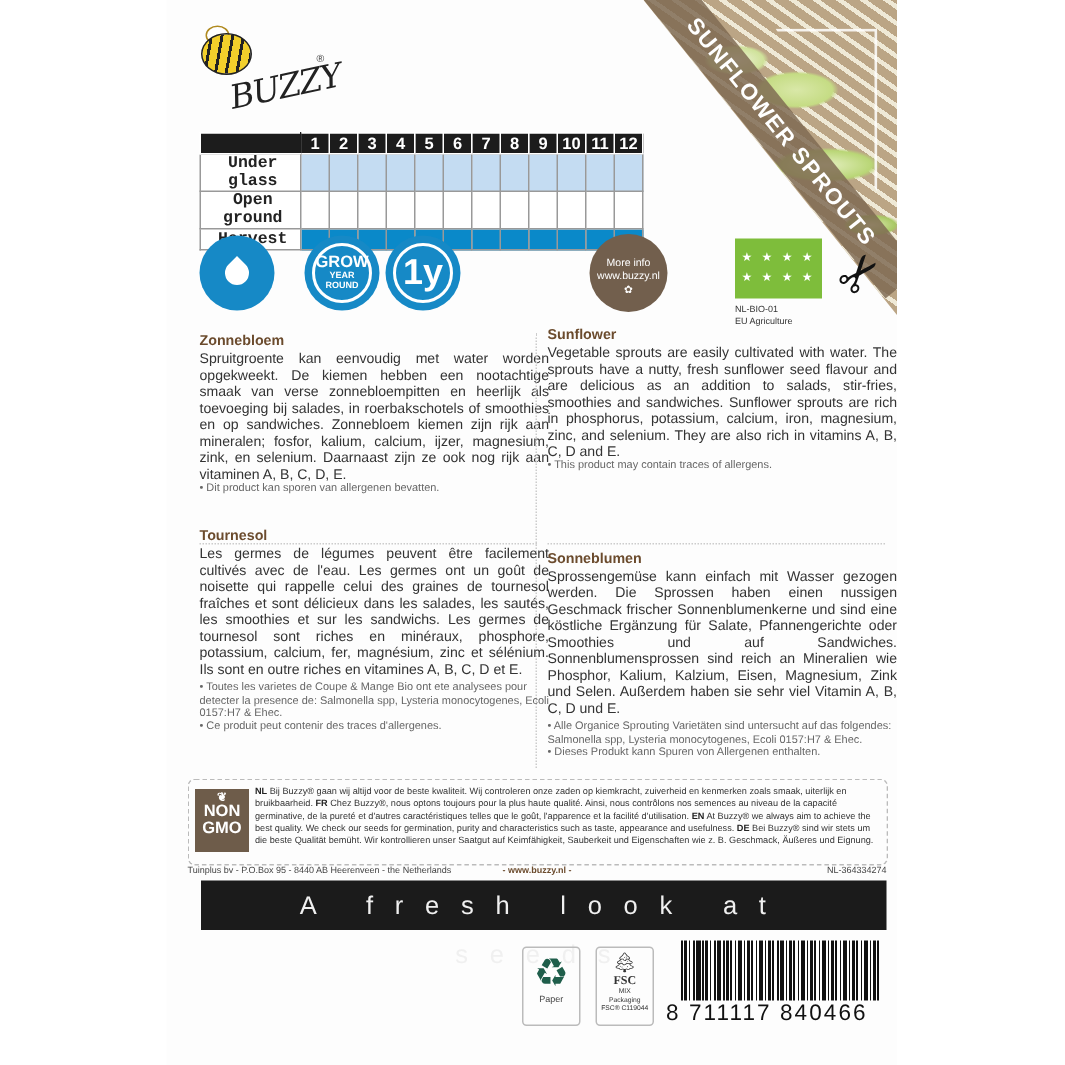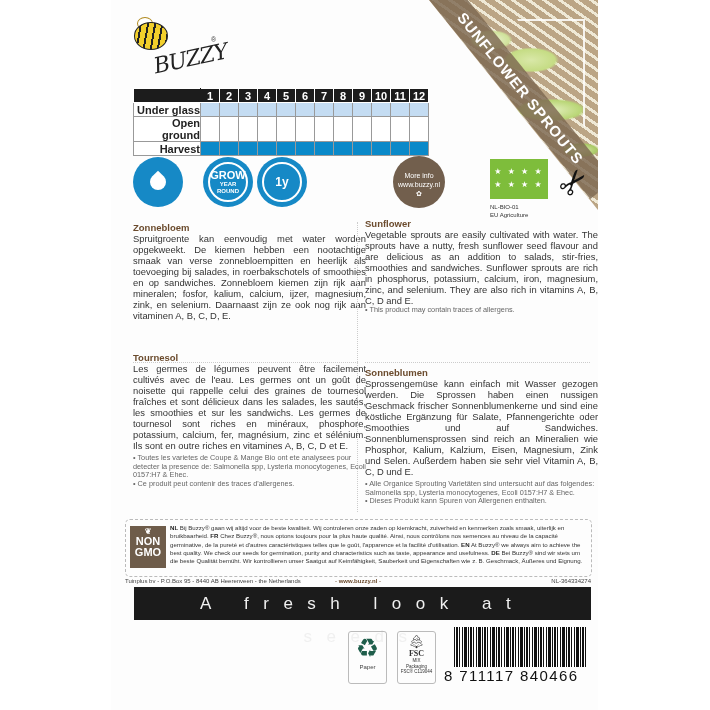--- a/index.html
+++ b/index.html
@@ -26,31 +26,31 @@
   .logo .bee{position:absolute;left:3px;top:0;width:32px;height:26px;border-radius:50%;
     background:repeating-linear-gradient(100deg,#f2cf2b 0 5px,#222 5px 7px);border:1.5px solid #222;}
   .logo .wing{position:absolute;left:6px;top:-5px;width:14px;height:11px;border:1.5px solid #b08a20;border-radius:50%;background:#fff;}
   .logo .word{position:absolute;left:22px;top:24px;font-family:"DejaVu Serif",serif;font-style:italic;font-size:22px;color:#222;transform:rotate(-12deg);letter-spacing:-1px;}
   .logo .reg{position:absolute;left:80px;top:14px;font-size:7px;}
   
   .cal{position:absolute;left:22px;top:88px;border-collapse:collapse;font-size:11px;}
   .cal th,.cal td{border:1px solid #999;height:13px;padding:0;}
   .cal th{background:#1c1c1c;color:#fff;font-weight:bold;width:18px;text-align:center;font-size:11px;border-color:#fff;}
   .cal th.blank{width:66px;border-right-color:#1c1c1c;}
-  .cal td.lbl{font-weight:bold;color:#222;padding-left:3px;text-align:right;width:63px;background:#fff;}
+  .cal td.lbl{font-weight:bold;color:#222;padding-left:3px;text-align:center;width:63px;background:#fff;font-family:Liberation Mono, monospace;}
   .cal td.ug{background:#c4dcf2;}
   .cal td.og{background:#fff;}
   .cal td.hv{background:#0a89c9;}
   
   .icon-c{position:absolute;top:157px;width:50px;height:50px;border-radius:50%;background:#1689c6;color:#fff;text-align:center;}
   .icon-c .inner{position:absolute;left:5px;top:5px;width:36px;height:36px;border:2px solid #fff;border-radius:50%;}
   .drop{position:absolute;left:17px;top:10px;width:16px;height:16px;background:#fff;border-radius:0 50% 50% 50%;transform:rotate(45deg);top:17px;}
   .grow{font-weight:bold;font-size:11px;line-height:11px;padding-top:13px;}
   .grow small{display:block;font-size:6px;line-height:7px;}
-  .oney{font-weight:bold;font-size:12px;line-height:50px;}
+  .oney{font-weight:bold;font-size:24px;line-height:50px;}
   .more{position:absolute;left:282px;top:156px;width:52px;height:52px;border-radius:50%;background:#725f4d;color:#fff;text-align:center;font-size:7px;line-height:9px;}
   .more .t{padding-top:15px;}
   .eu{position:absolute;left:379px;top:159px;width:58px;height:40px;background:#7ebd3b;}
   .eu .stars{color:#fff;font-size:8px;letter-spacing:2px;text-align:center;line-height:13px;padding-top:6px;}
   .eu-txt{position:absolute;left:379px;top:203px;font-size:6px;line-height:8px;color:#333;}
   
   .col{position:absolute;width:233px;font-size:9.4px;line-height:11px;color:#333;}
   .col h3{margin:0;font-size:9.5px;color:#6b4b2d;font-weight:bold;line-height:11px;}
   .col p.main{margin:0;text-align:justify;}
   .col .note{margin-top:3px;font-size:7.3px;line-height:8.7px;color:#666;}
@@ -186,20 +186,21 @@
     <div class="stars">★ ★ ★ ★<br>★ ★ ★ ★</div>
   </div>
   <div class="eu-txt">
     <div>NL-BIO-01</div>
     <div>EU Agriculture</div>
   </div>
 
   <div class="col" style="left:22px;top:222px;">
     <h3>Zonnebloem</h3>
     <p class="main">Spruitgroente kan eenvoudig met water worden opgekweekt. De kiemen hebben een nootachtige smaak van verse zonnebloempitten en heerlijk als toevoeging bij salades, in roerbakschotels of smoothies en op sandwiches. Zonnebloem kiemen zijn rijk aan mineralen; fosfor, kalium, calcium, ijzer, magnesium, zink, en selenium. Daarnaast zijn ze ook nog rijk aan vitaminen A, B, C, D, E.</p>
+    <div class="note" style="margin-top:0">• Dit product kan sporen van allergenen bevatten.</div>
   </div>
   <div class="col" style="left:254px;top:218px;">
     <h3>Sunflower</h3>
     <p class="main">Vegetable sprouts are easily cultivated with water. The sprouts have a nutty, fresh sunflower seed flavour and are delicious as an addition to salads, stir-fries, smoothies and sandwiches. Sunflower sprouts are rich in phosphorus, potassium, calcium, iron, magnesium, zinc, and selenium. They are also rich in vitamins A, B, C, D and E.</p>
     <div class="note" style="margin-top:0">• This product may contain traces of allergens.</div>
   </div>
   <div class="vsep"></div>
   <div class="hsep" style="left:22px;"></div>
   <div class="hsep" style="left:254px;"></div>
   <div class="col" style="left:22px;top:352px;">

